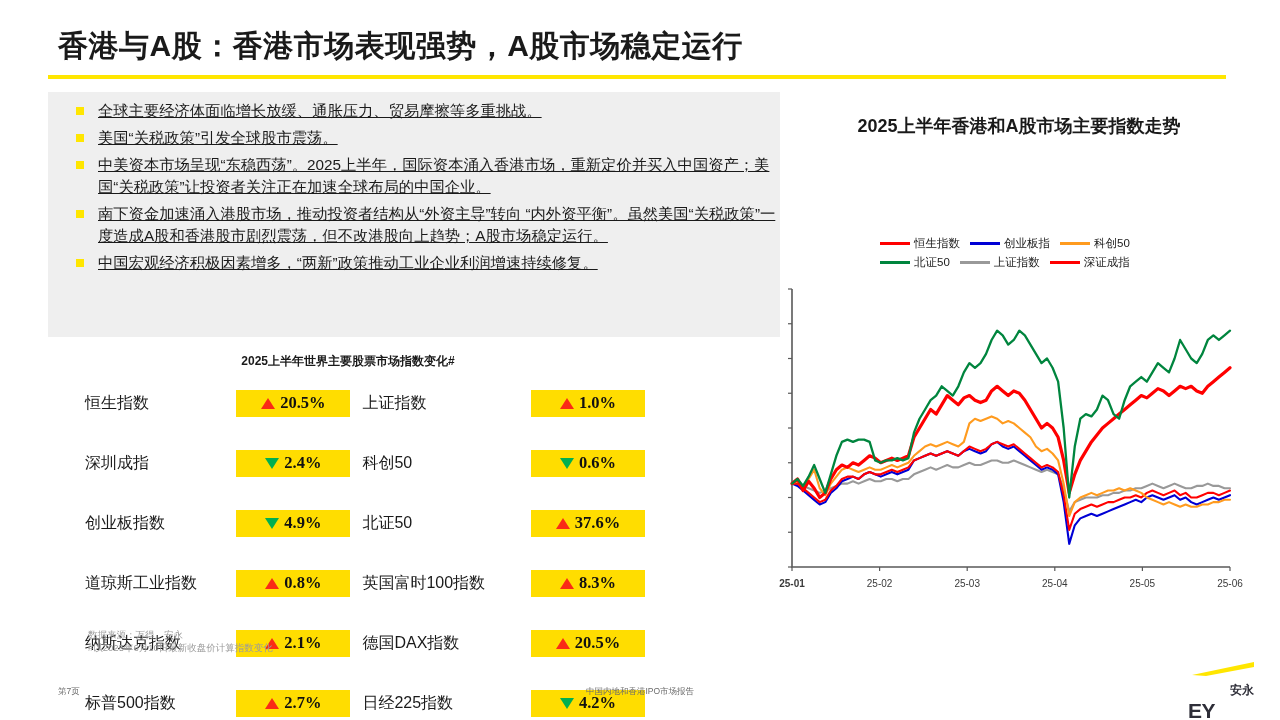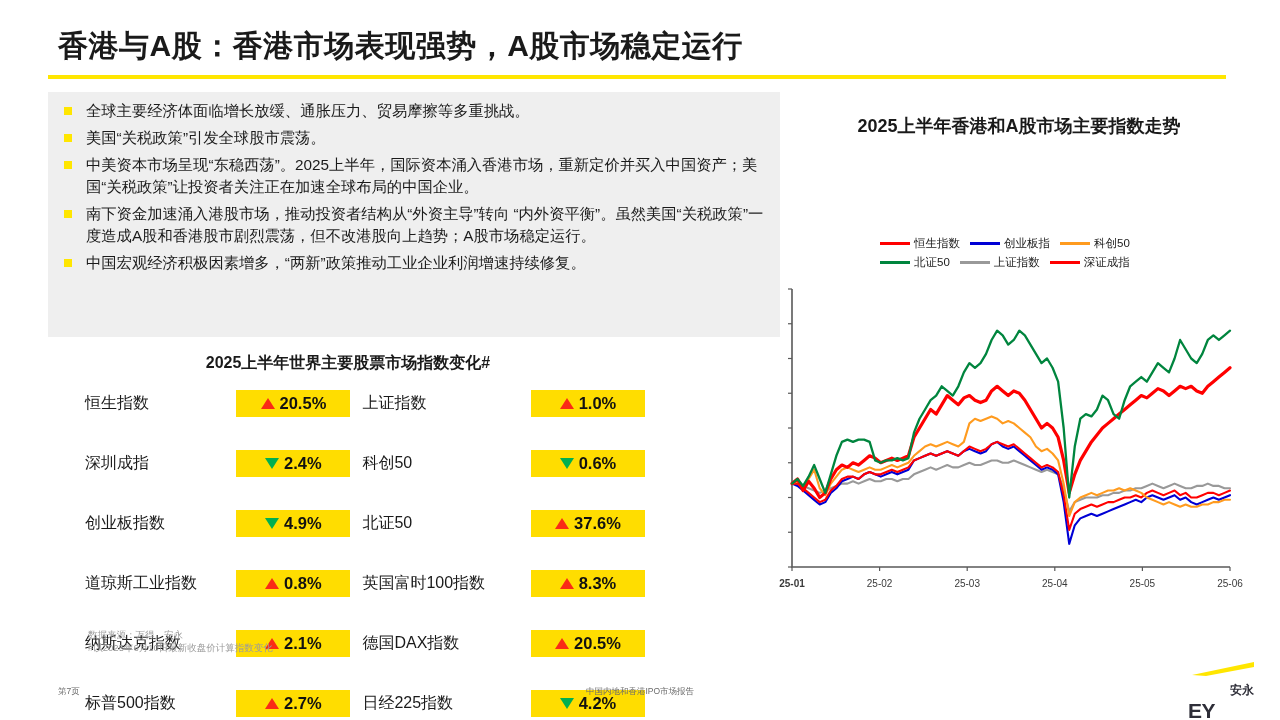--- a/index.html
+++ b/index.html
@@ -40,23 +40,24 @@
   #bullet-panel {
     position: absolute;
     left: 48px;
     top: 92px;
     width: 732px;
     height: 245px;
     background: #efefef;
   }
   #bullet-list {
     position: absolute;
-    left: 16px;
+    left: 28px;
     top: 8px;
     width: 706px;
+    text-decoration: underline;
   }
   .bullet-row {
     display: flex;
     align-items: flex-start;
     margin-bottom: 5px;
   }
   .bullet-marker {
     width: 8px;
     height: 8px;
     background: #ffe600;
@@ -71,21 +72,21 @@
     flex: 1;
   }
 
   
   #table-heading {
     position: absolute;
     left: 48px;
     top: 353px;
     width: 600px;
     text-align: center;
-    font-size: 16px;
+    font-size: 12px;
     font-weight: bold;
     color: #1a1a1a;
   }
   #index-table {
     position: absolute;
     left: 85px;
     top: 388px;
     width: 560px;
     border-collapse: separate;
     border-spacing: 0;
@@ -95,21 +96,21 @@
     height: 30px;
     vertical-align: middle;
   }
   .idx-name {
     font-size: 16px;
     color: #1a1a1a;
     white-space: nowrap;
     padding-right: 6px !important;
   }
   .idx-name.col2 { padding-left: 12px !important; }
-  .val-cell { width: 114px; }
+  .val-cell { width: 114px; font-family: Liberation Serif, serif; }
   .val-box {
     background: #ffdd00;
     height: 27px;
     display: flex;
     align-items: center;
     justify-content: center;
     font-size: 16.5px;
     font-weight: bold;
     color: #111;
     gap: 5px;

